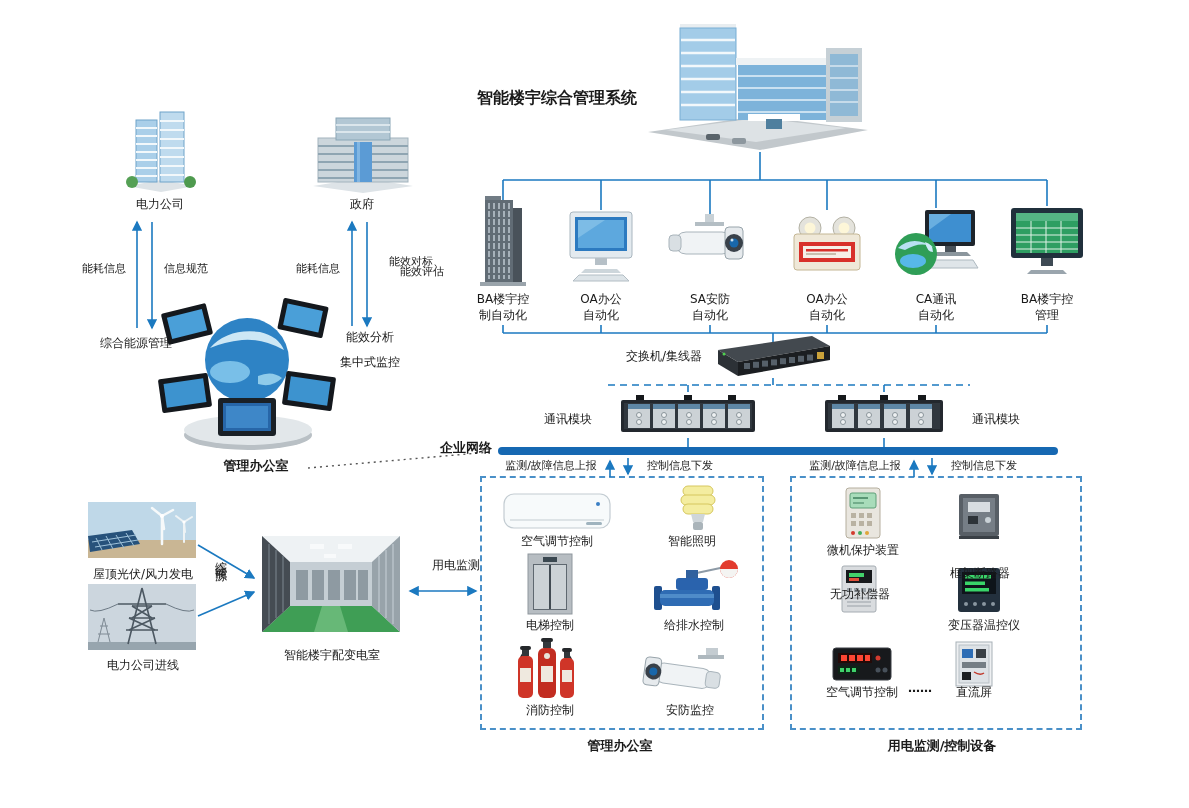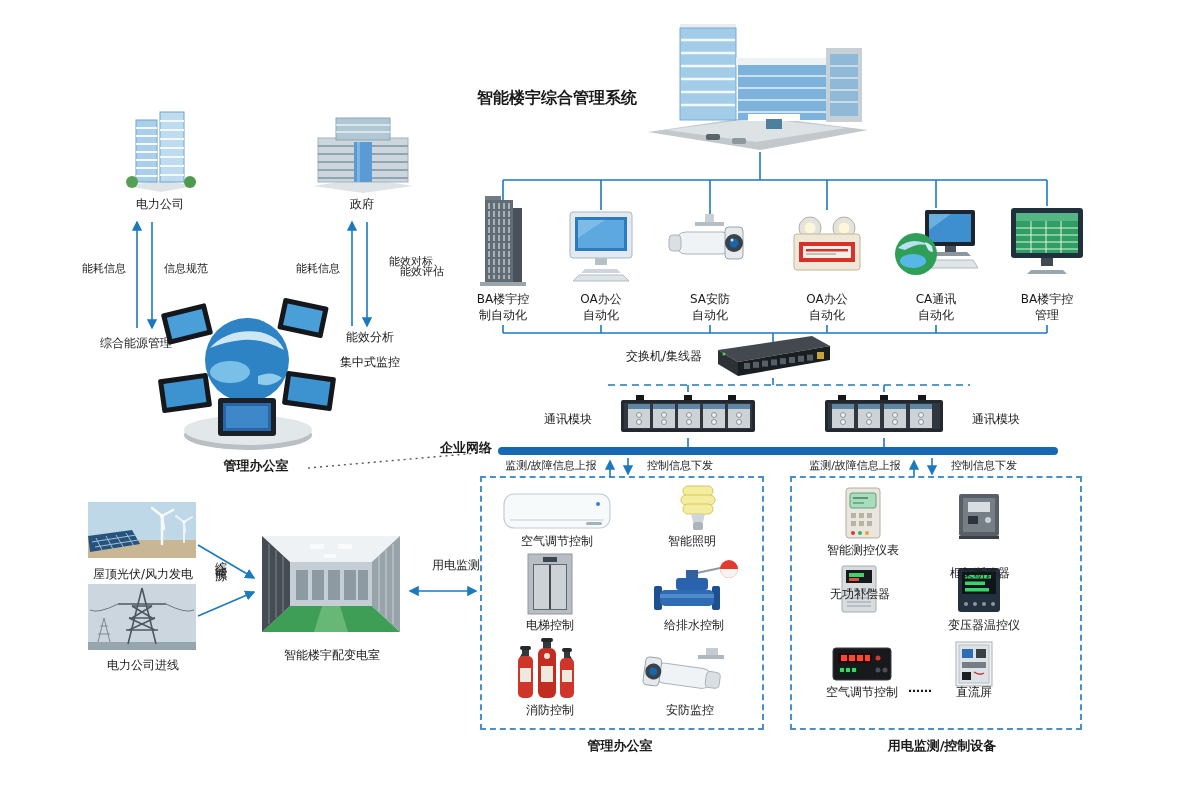--- a/index.html
+++ b/index.html
@@ -696,21 +696,21 @@
   <div class="lbl" style="left:422px;top:558px;width:68px">用电监测</div>
 
   <div class="lbl" style="left:512px;top:534px;width:90px">空气调节控制</div>
   <div class="lbl" style="left:660px;top:534px;width:64px">智能照明</div>
   <div class="lbl" style="left:518px;top:618px;width:64px">电梯控制</div>
   <div class="lbl" style="left:654px;top:618px;width:80px">给排水控制</div>
   <div class="lbl" style="left:518px;top:703px;width:64px">消防控制</div>
   <div class="lbl" style="left:658px;top:703px;width:64px">安防监控</div>
   <div class="lbl b f13" style="left:568px;top:738px;width:104px">管理办公室</div>
 
-  <div class="lbl" style="left:820px;top:543px;width:86px">智能测控仪表</div>
+  <div class="lbl" style="left:820px;top:543px;width:86px">微机保护装置</div>
   <div class="lbl" style="left:944px;top:566px;width:72px">框架断路器</div>
   <div class="lbl" style="left:822px;top:587px;width:76px">无功补偿器</div>
   <div class="lbl" style="left:940px;top:618px;width:88px">变压器温控仪</div>
   <div class="lbl" style="left:818px;top:685px;width:88px">空气调节控制</div>
   <div class="lbl" style="left:950px;top:685px;width:48px">直流屏</div>
   <div class="lbl b" style="left:896px;top:681px;width:48px">……</div>
   <div class="lbl b f13" style="left:866px;top:738px;width:152px">用电监测/控制设备</div>
 
 </div>
 

